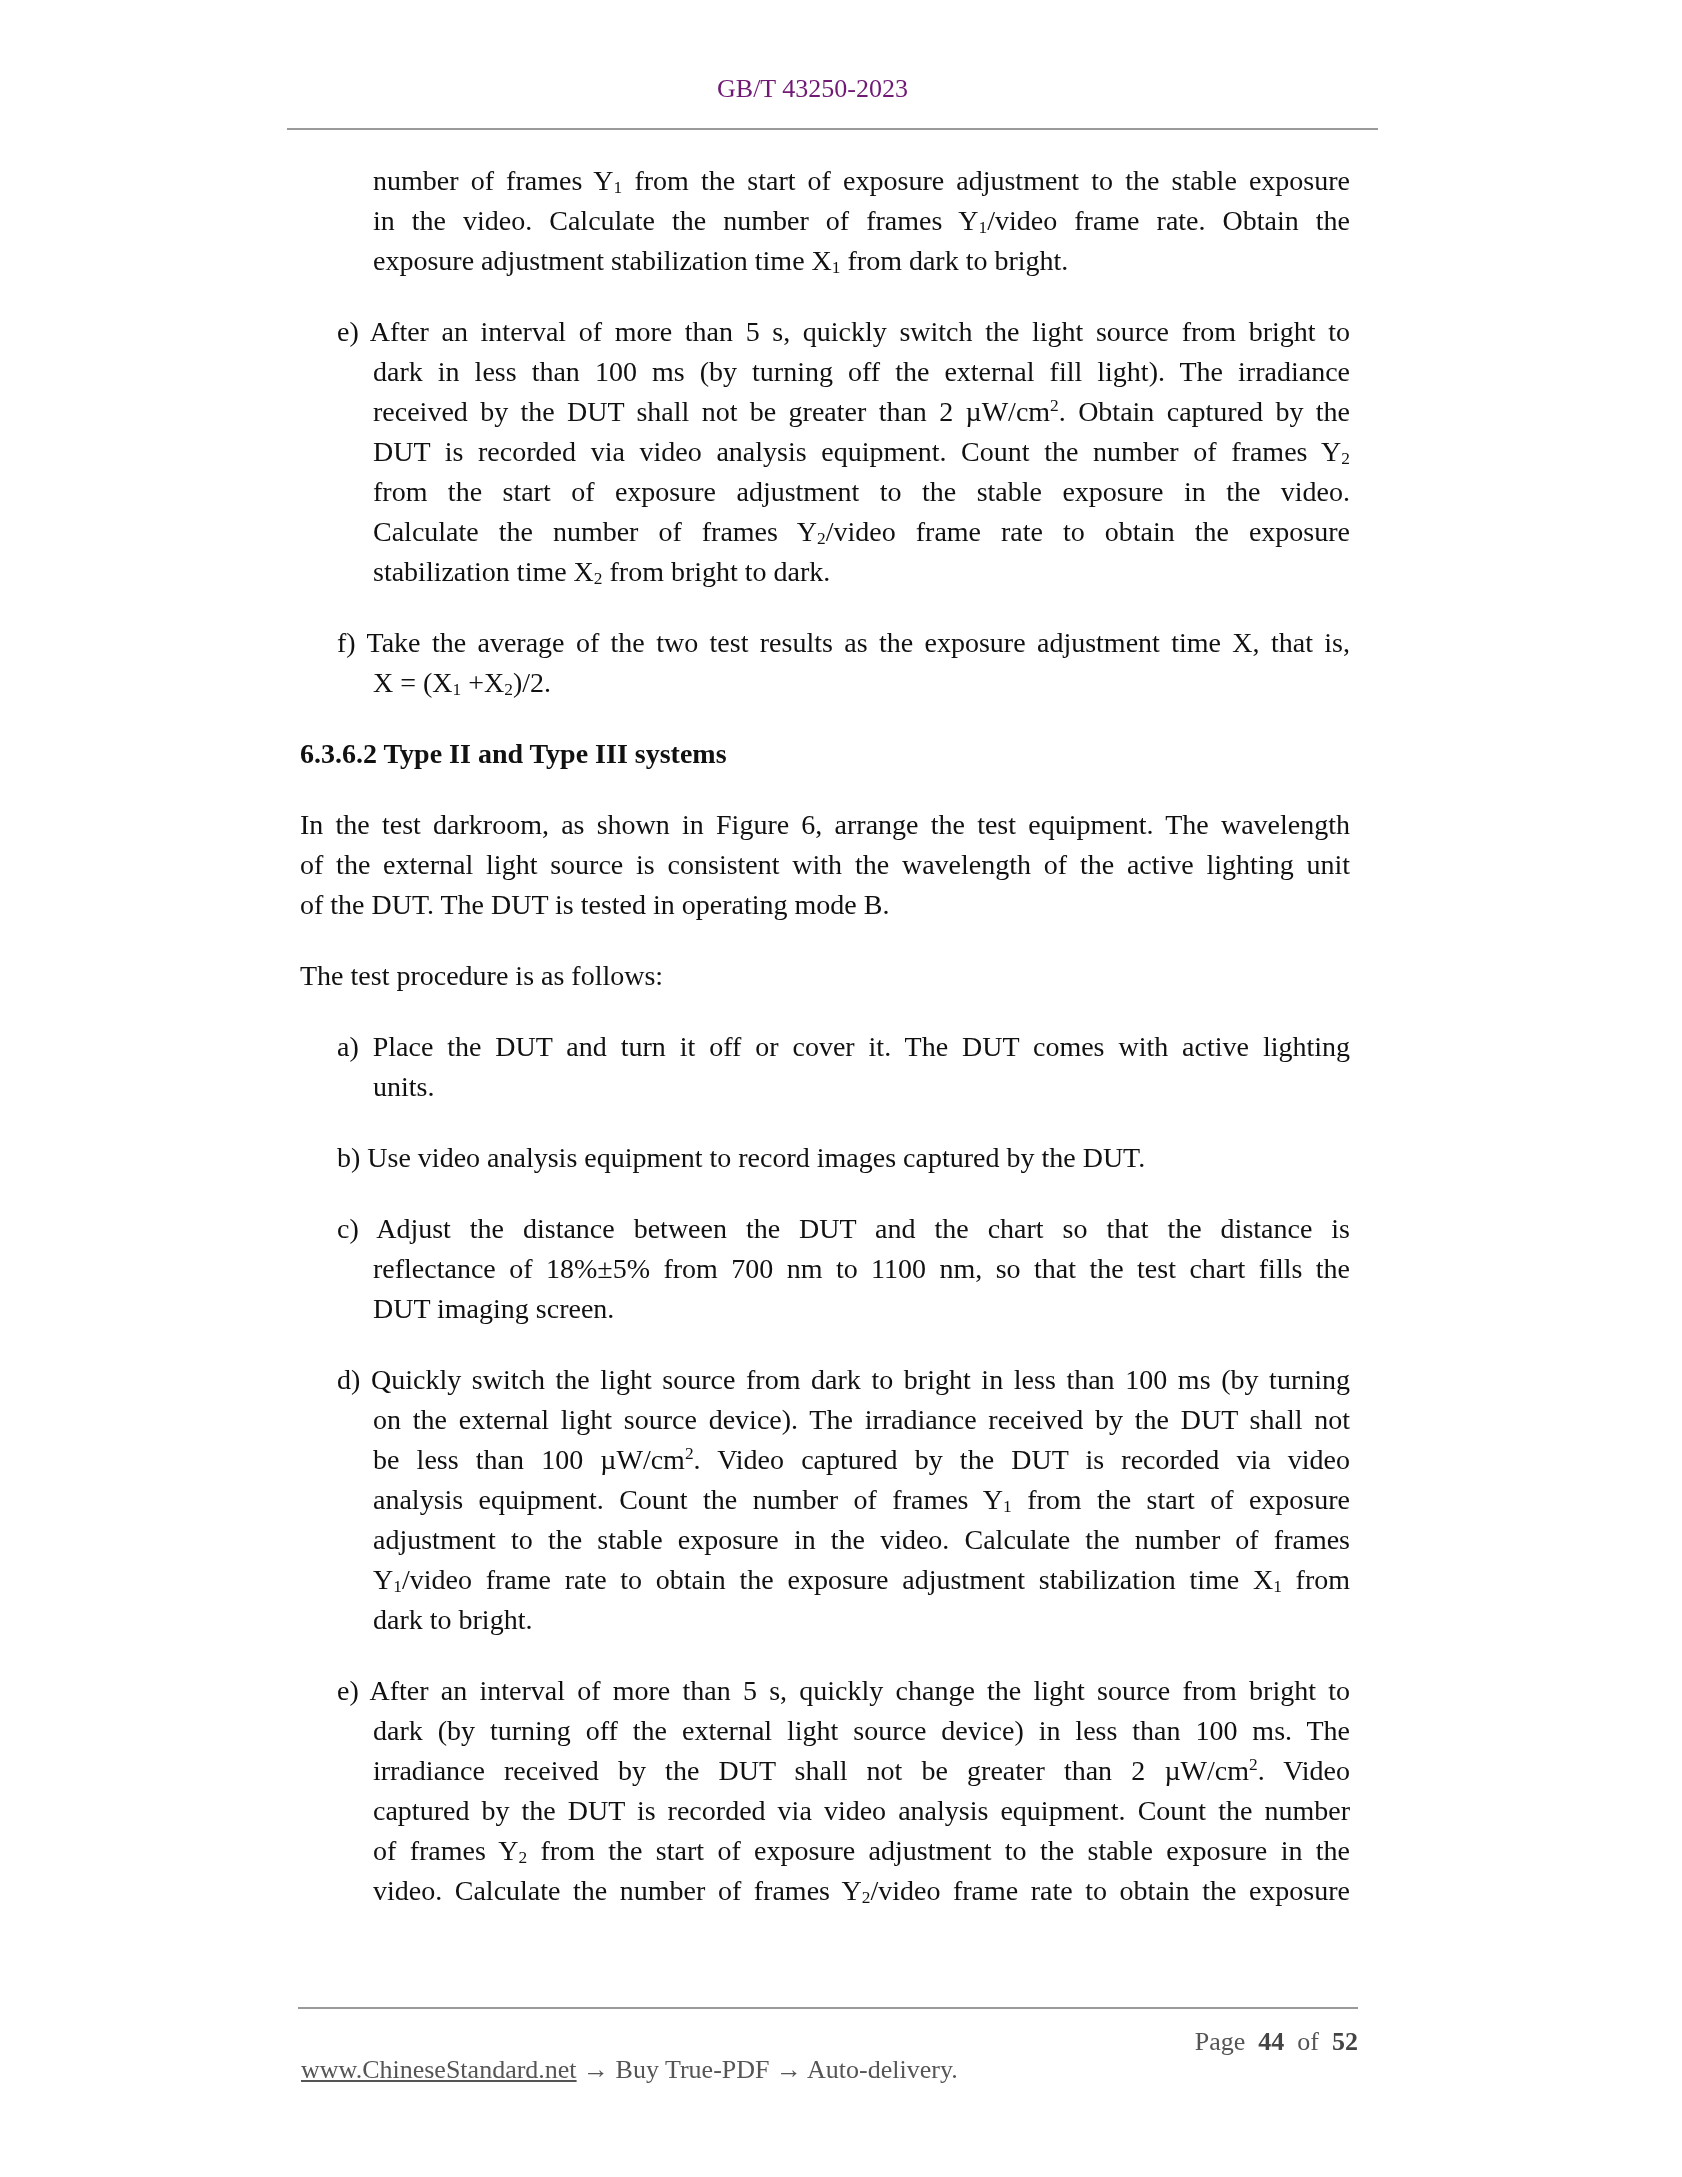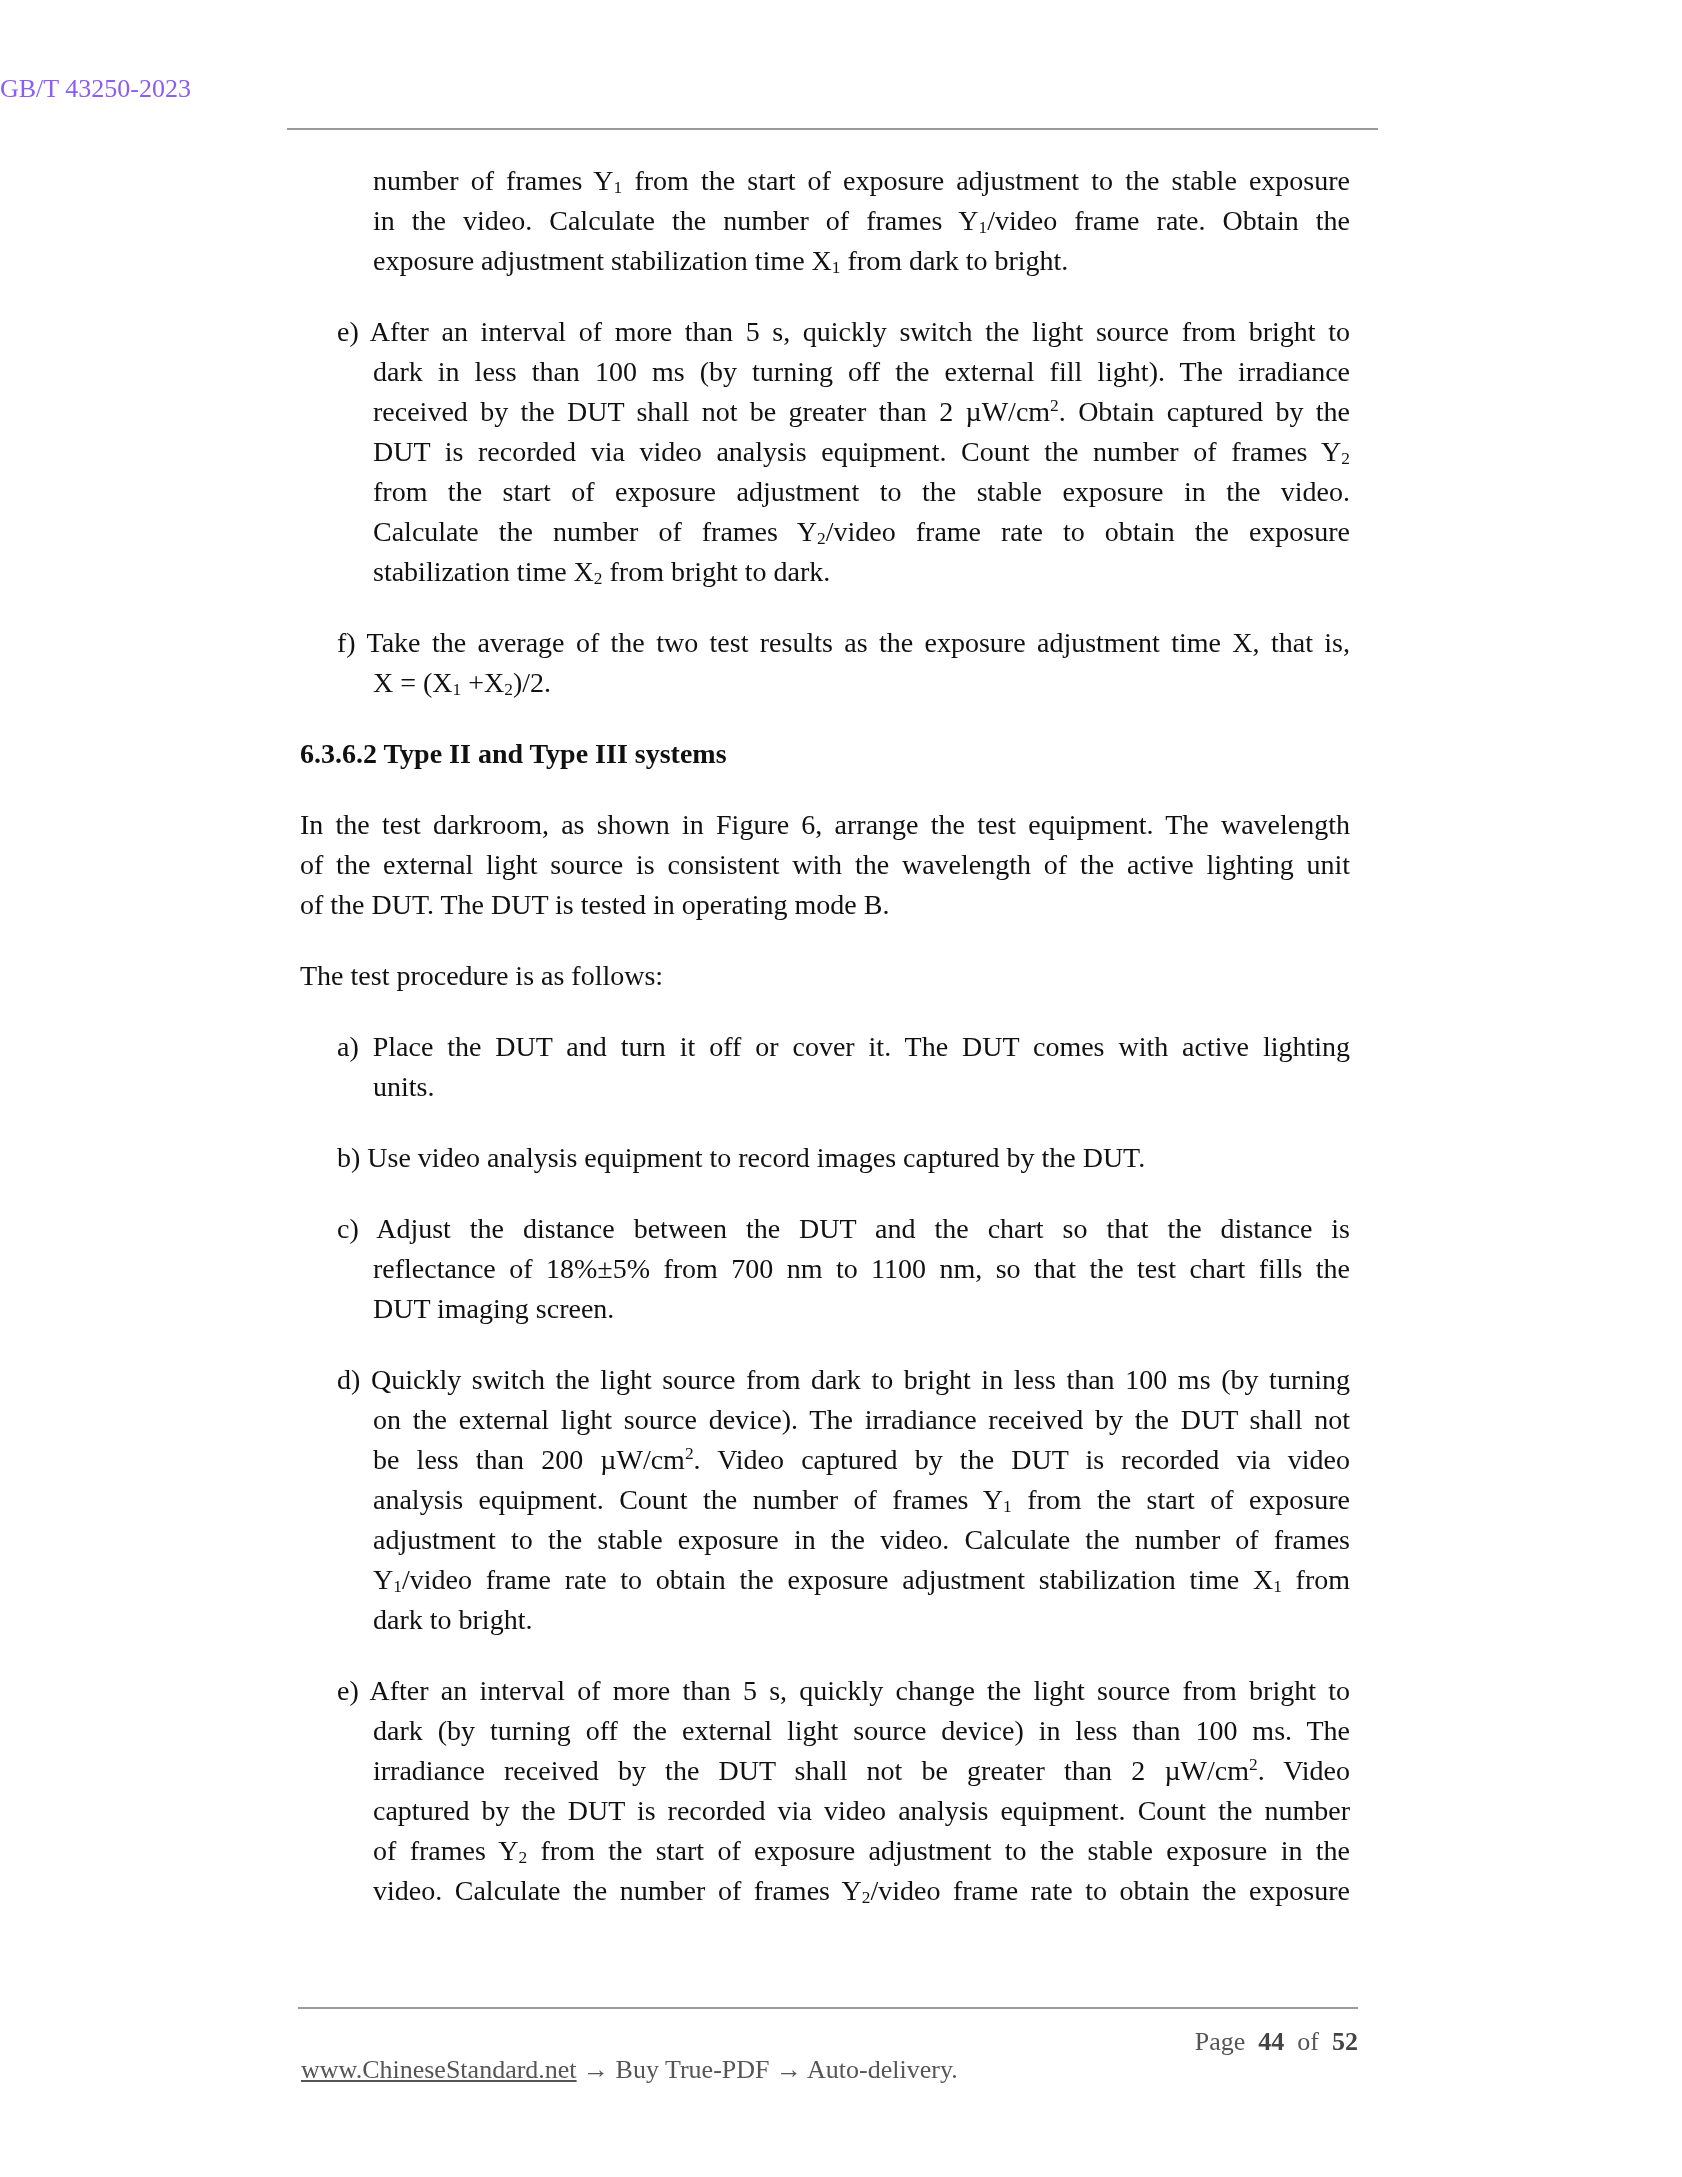--- a/index.html
+++ b/index.html
@@ -1,19 +1,19 @@
 <!DOCTYPE html>
 <html style="font-size:14px"><head>
 <meta charset="utf-8">
 <style>
   html, body { margin:0; padding:0; background:#ffffff; }
   body { width:1683px; height:2177px; position:relative; overflow:hidden;
          font-family:"Liberation Serif", "DejaVu Serif", serif; color:#111; }
-  .hdr { position:absolute; top:74px; left:0; width:1625px; 
-         font-size:26px; color:#8b5cf6; letter-spacing:0; }
+  .hdr { position:absolute; top:74px; left:0; width:1625px; text-align:center;
+         font-size:26px; color:#701a75; letter-spacing:0; }
   .hdr-rule { position:absolute; top:128px; left:287px; width:1091px; height:1.7px; background:#9a9a9a; }
   .content { position:absolute; top:161px; left:300px; width:1066px; font-size:28px; line-height:40px; }
   .para { margin:0 16px 31px 0; text-align:justify; }
   .para .ln { display:block; text-align:justify; text-align-last:justify; white-space:nowrap; }
   .para .ln.last { text-align-last:left; }
   .item { padding-left:73px; text-indent:0; position:relative; }
   .item .ln.first { margin-left:-36px; }
   .cont { padding-left:73px; }
   .heading { font-weight:bold; margin:12px 0 31px 0; }
   sub { font-size:62%; vertical-align:-0.15em; line-height:0; }
@@ -69,21 +69,21 @@
       <span class="ln first last"><span>b) Use video analysis equipment to record images captured by the DUT.</span></span>
     </div>
     <div class="para item">
       <span class="ln first"><span>c) Adjust the distance between the DUT and the chart so that the distance is</span></span>
       <span class="ln"><span>reflectance of 18%±5% from 700 nm to 1100 nm, so that the test chart fills the</span></span>
       <span class="ln last"><span>DUT imaging screen.</span></span>
     </div>
     <div class="para item">
       <span class="ln first"><span>d) Quickly switch the light source from dark to bright in less than 100 ms (by turning</span></span>
       <span class="ln"><span>on the external light source device). The irradiance received by the DUT shall not</span></span>
-      <span class="ln"><span>be less than 200 µW/cm</span><sup>2</sup><span>. Video captured by the DUT is recorded via video</span></span>
+      <span class="ln"><span>be less than 100 µW/cm</span><sup>2</sup><span>. Video captured by the DUT is recorded via video</span></span>
       <span class="ln"><span>analysis equipment. Count the number of frames Y</span><sub>1</sub><span> from the start of exposure</span></span>
       <span class="ln"><span>adjustment to the stable exposure in the video. Calculate the number of frames</span></span>
       <span class="ln"><span>Y</span><sub>1</sub><span>/video frame rate to obtain the exposure adjustment stabilization time X</span><sub>1</sub><span> from</span></span>
       <span class="ln last"><span>dark to bright.</span></span>
     </div>
     <div class="para item">
       <span class="ln first"><span>e) After an interval of more than 5 s, quickly change the light source from bright to</span></span>
       <span class="ln"><span>dark (by turning off the external light source device) in less than 100 ms. The</span></span>
       <span class="ln"><span>irradiance received by the DUT shall not be greater than 2 µW/cm</span><sup>2</sup><span>. Video</span></span>
       <span class="ln"><span>captured by the DUT is recorded via video analysis equipment. Count the number</span></span>

